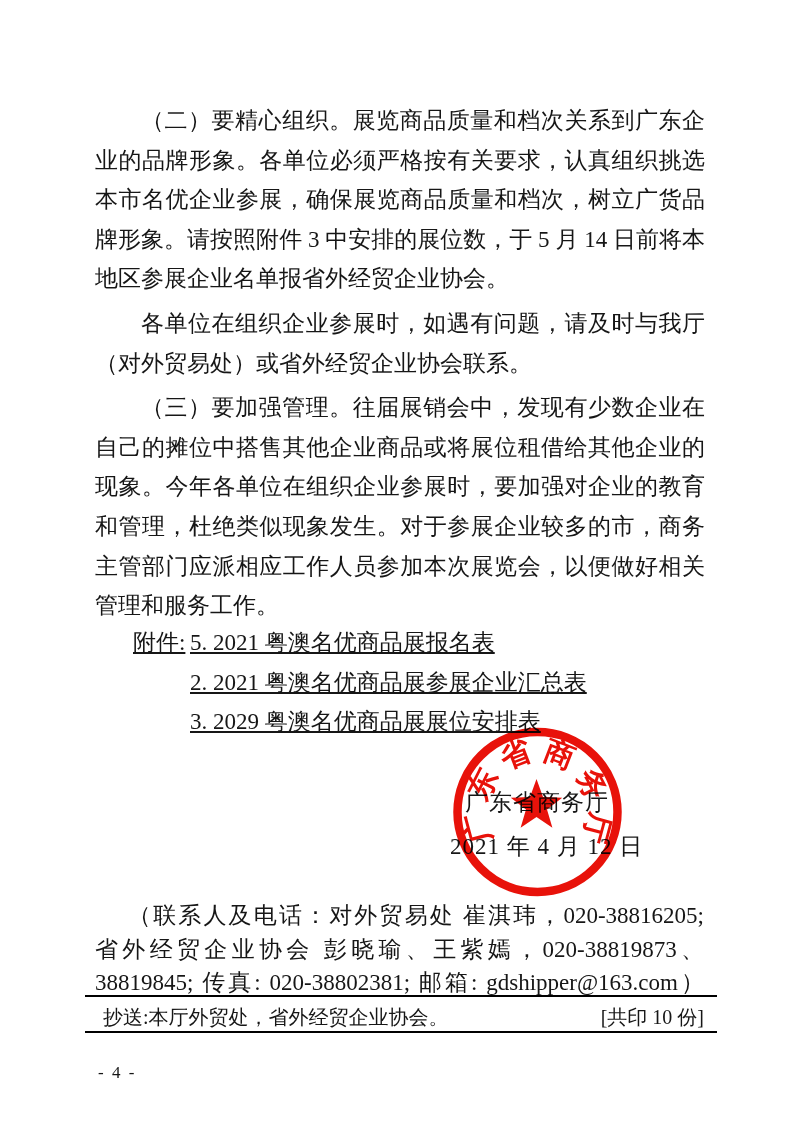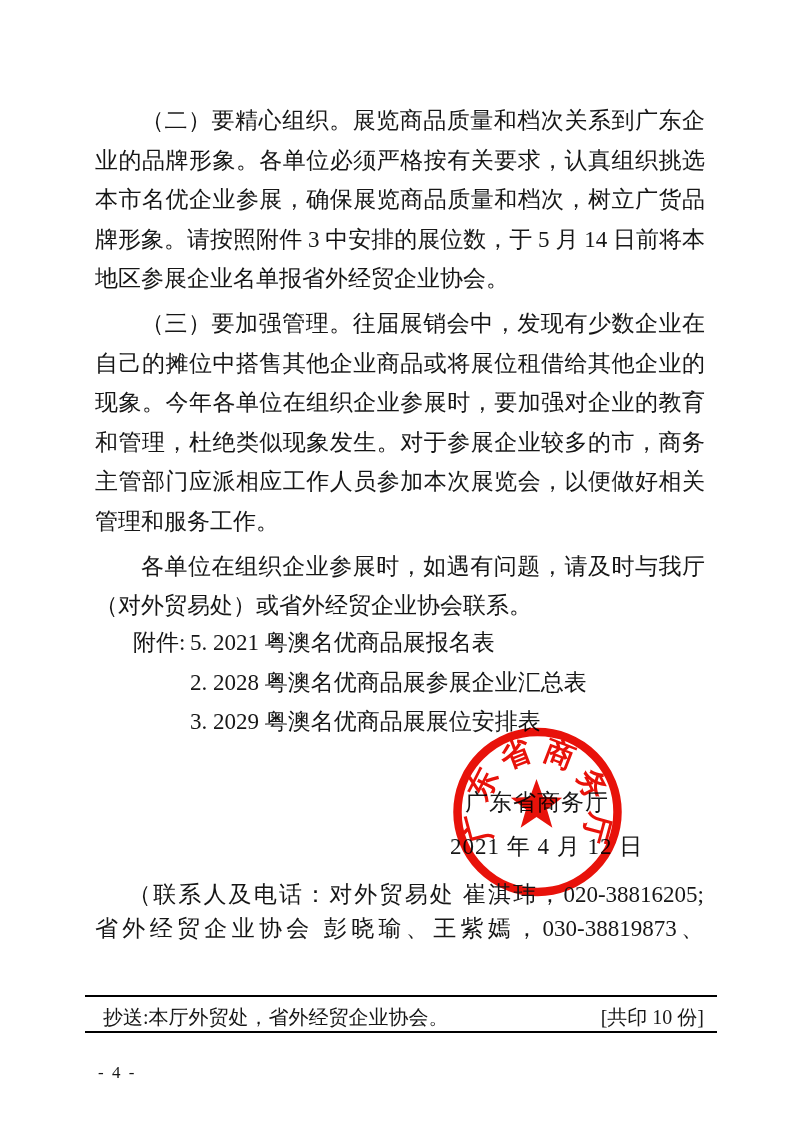--- a/index.html
+++ b/index.html
@@ -27,21 +27,21 @@
 
   
   .attachments {
     position: absolute;
     left: 133px;
     top: 623px;
     font-size: 23px;
     line-height: 39.7px;
     white-space: nowrap;
   }
-  .att-row { display: flex; }
+  .att-row { display: flex; text-decoration: underline; }
   .att-label { display: inline-block; width: 57px; }
   .att-spacer { display: inline-block; width: 57px; }
 
   
   .signature-agency {
     position: absolute;
     left: 465px;
     top: 787px;
     font-size: 23px;
     letter-spacing: 1px;
@@ -67,21 +67,21 @@
   .seal-arc-char {
     font-family: "Liberation Serif", "DejaVu Serif", serif;
     font-weight: bold;
     font-size: 30px;
   }
 
   
   .contact {
     position: absolute;
     left: 95px;
-    top: 878px;
+    top: 899px;
     width: 609px;
     font-size: 23px;
     line-height: 33.5px;
   }
   .contact-line {
     text-align: justify;
     text-align-last: justify;
     white-space: nowrap;
   }
   .contact-line.l1 { text-indent: 33px; }
@@ -119,32 +119,32 @@
     letter-spacing: 2px;
   }
 </style>
 </head>
 <body>
 
 <div class="page">
 
   <div class="body-block">
     <p class="para">（二）要精心组织。展览商品质量和档次关系到广东企业的品牌形象。各单位必须严格按有关要求，认真组织挑选本市名优企业参展，确保展览商品质量和档次，树立广货品牌形象。请按照附件 3 中安排的展位数，于 5 月 14 日前将本地区参展企业名单报省外经贸企业协会。</p>
+    <p class="para">各单位在组织企业参展时，如遇有问题，请及时与我厅（对外贸易处）或省外经贸企业协会联系。</p>
     <p class="para">（三）要加强管理。往届展销会中，发现有少数企业在自己的摊位中搭售其他企业商品或将展位租借给其他企业的现象。今年各单位在组织企业参展时，要加强对企业的教育和管理，杜绝类似现象发生。对于参展企业较多的市，商务主管部门应派相应工作人员参加本次展览会，以便做好相关管理和服务工作。</p>
-    <p class="para">各单位在组织企业参展时，如遇有问题，请及时与我厅（对外贸易处）或省外经贸企业协会联系。</p>
   </div>
 
   <div class="attachments">
     <div class="att-row">
       <span class="att-label">附件:</span>
       <span>5. 2021 粤澳名优商品展报名表</span>
     </div>
     <div class="att-row">
       <span class="att-spacer"></span>
-      <span>2. 2028 粤澳名优商品展参展企业汇总表</span>
+      <span>2. 2021 粤澳名优商品展参展企业汇总表</span>
     </div>
     <div class="att-row">
       <span class="att-spacer"></span>
       <span>3. 2029 粤澳名优商品展展位安排表</span>
     </div>
   </div>
 
   <div class="signature-agency">广东省商务厅</div>
   <div class="signature-date">2021 年 4 月 12 日</div>
 
@@ -156,21 +156,22 @@
       <text class="seal-arc-char" transform="translate(482.3,783.8) rotate(-63)">东</text>
       <text class="seal-arc-char" transform="translate(515.3,754.1) rotate(-21)">省</text>
       <text class="seal-arc-char" transform="translate(559.7,754.1) rotate(21)">商</text>
       <text class="seal-arc-char" transform="translate(592.7,783.8) rotate(63)">务</text>
       <text class="seal-arc-char" transform="translate(597.4,828.1) rotate(105)">厅</text>
     </g>
   </svg>
 
   <div class="contact">
     <div class="contact-line l1">（联系人及电话：对外贸易处 崔淇玮，020-38816205;</div>
-    <div class="contact-line">省外经贸企业协会 彭晓瑜、王紫嫣，030-38819873、</div>
+    <div class="contact-line">省外经贸企业协会 彭晓瑜、王紫嫣，020-38819873、</div>
+    <div class="contact-line"><span>38819845; 传真: 020-38802381; 邮箱: </span><span class="email-text">gdshipper@163.com</span><span>）</span></div>
   </div>
 
   <div class="rule rule-top"></div>
   <div class="cc-row">
     <span class="cc-left"><span>抄送:</span><span>本厅外贸处，省外经贸企业协会。</span></span>
     <span class="cc-copies">[共印 10 份]</span>
   </div>
   <div class="rule rule-bottom"></div>
 
   <div class="page-number">- 4 -</div>

